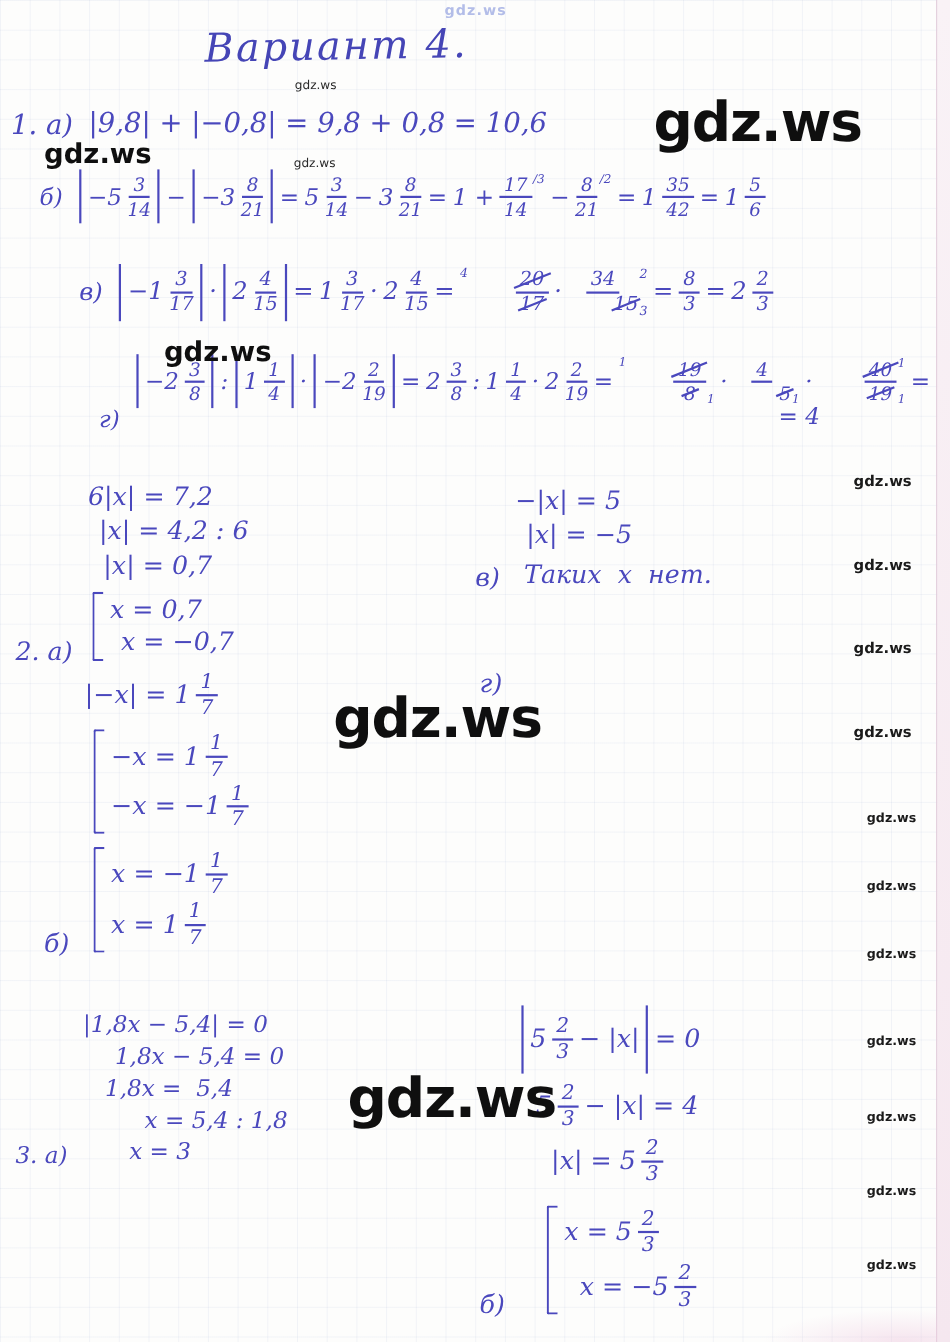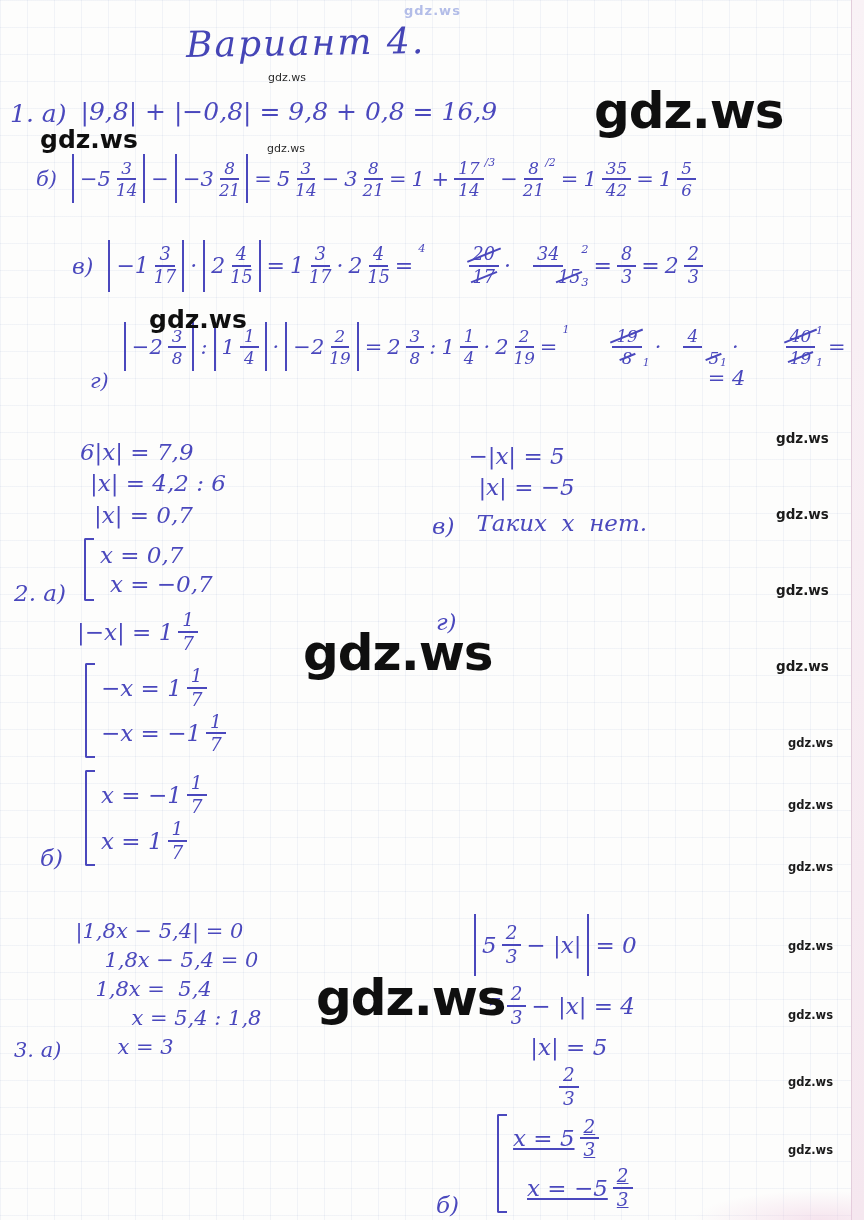--- a/index.html
+++ b/index.html
@@ -66,22 +66,22 @@
   #p2g{left:436px;top:608px;font-size:23px;}
   #p2g .mline:nth-child(2){margin-left:8px;}
   #p2g .bracket{margin-left:14px;}
   #p3a{left:14px;top:916px;font-size:21px;}
   #p3a .mline:nth-child(2){margin-left:29px;}
   #p3a .mline:nth-child(3){margin-left:20px;}
   #p3a .mline:nth-child(4){margin-left:56px;}
   #p3a .mline:nth-child(5){margin-left:42px;}
   #p3b{left:436px;top:912px;font-size:23px;}
   #p3b .mline:nth-child(2){margin-left:14px;margin-top:6px;}
-  #p3b .mline:nth-child(3){margin-left:28px;margin-top:4px;flex-direction:column;}
-  #p3b .bracket{margin-left:24px;margin-top:1px;text-decoration:underline;}
+  #p3b .mline:nth-child(3){margin-left:28px;margin-top:4px;}
+  #p3b .bracket{margin-left:24px;margin-top:14px;}
 
   
   .wm{position:absolute;font-family:"DejaVu Sans", sans-serif;color:#0f0f0f;line-height:1;z-index:3;font-style:normal;}
   .wm-xxl{font-size:50px;font-weight:bold;letter-spacing:-1px;}
   .wm-lg{font-size:25px;font-weight:bold;}
   .wm-xs{font-size:11px;color:#2a2a2a;}
   .wm-r1{font-size:13.5px;font-weight:bold;color:#1b1b1b;}
   .wm-r2{font-size:11.5px;font-weight:bold;color:#1b1b1b;}
   .wm-tb{font-size:13px;font-weight:bold;color:#b3bde8;letter-spacing:1px;}
 </style>
@@ -92,21 +92,21 @@
   <div class="grid-overlay"></div>
   <div class="edge-band"></div>
   <div class="smudge"></div>
 
   <div class="hand title">Вариант 4.</div>
 
   <div class="part hand" id="p1a">
       <span class="plabel">1. а)</span>
       <div class="plines">
         <div class="mline">
-          <span class="tx">|9,8| + |−0,8| = 9,8 + 0,8 = 16,9</span>
+          <span class="tx">|9,8| + |−0,8| = 9,8 + 0,8 = 10,6</span>
         </div>
       </div>
     </div>
   <div class="part hand vcenter" id="p1b">
       <span class="plabel">б)</span>
       <div class="plines">
         <div class="mline">
           <span class="vbar"></span>
           <span class="tx">−5</span>
           <span class="frw">
@@ -356,21 +356,21 @@
         <div class="mline">
           <span class="tx">= 4</span>
         </div>
       </div>
     </div>
 
   <div class="part hand" id="p2a">
       <span class="plabel">2. а)</span>
       <div class="plines">
         <div class="mline">
-          <span class="tx">6|x| = 7,9</span>
+          <span class="tx">6|x| = 7,2</span>
         </div>
         <div class="mline">
           <span class="tx">|x| = 4,2 : 6</span>
         </div>
         <div class="mline">
           <span class="tx">|x| = 0,7</span>
         </div>
         <div class="bracket">
           <div class="mline">
             <span class="tx">x = 0,7</span>

